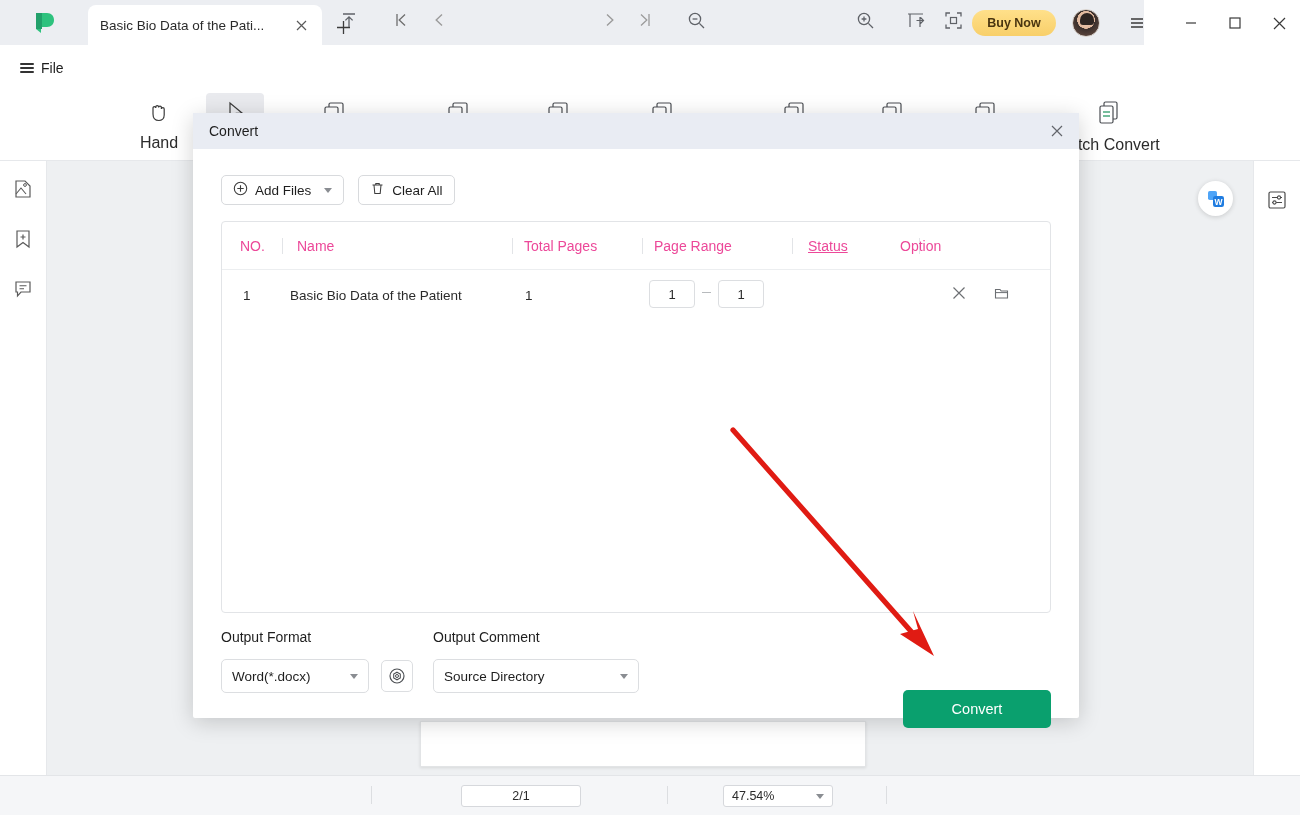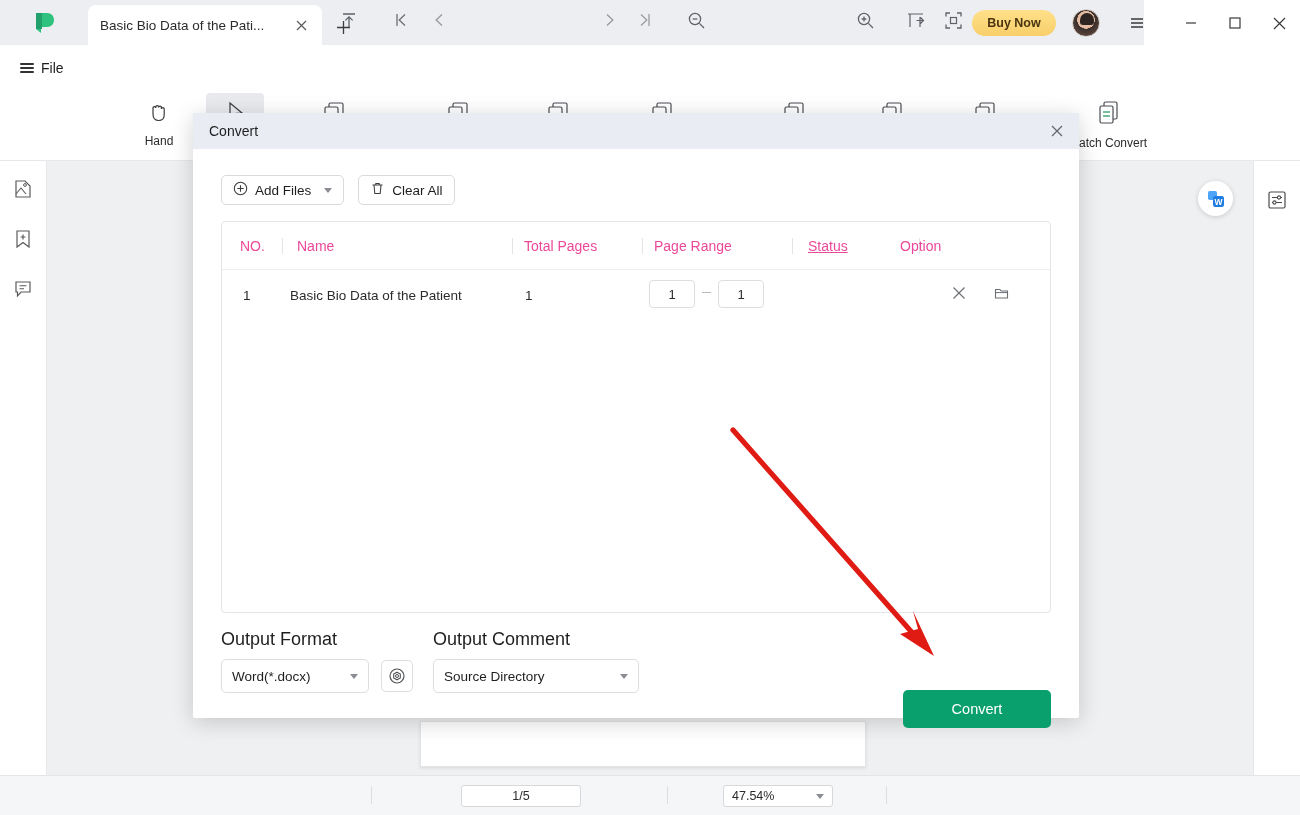--- a/index.html
+++ b/index.html
@@ -103,21 +103,21 @@
   .ribbon {
     position:absolute; left:0; top:91px; width:1300px; height:70px;
     background:#ffffff; border-bottom:1px solid #e6e8eb;
   }
   .rb-item {
     position:absolute; top:2px; width:58px; height:66px;
     display:flex; flex-direction:column; align-items:center; gap:5px;
     padding-top:6px;
   }
   .rb-item.selected { background:#e9eaee; border-radius:4px; }
-  .rb-label { font-size:12px; color:#2b2b2b; white-space:nowrap; }
+  .rb-label { font-size:16px; color:#2b2b2b; white-space:nowrap; }
   .rb-sep { position:absolute; top:100px; width:1px; height:38px; background:#e4e6e9; }
 
   
   .left-rail {
     position:absolute; left:0; top:161px; width:47px; height:614px;
     background:#ffffff; border-right:1px solid #e6e8eb;
   }
   .rail-icon {
     position:absolute; left:11px; width:24px; height:24px;
     display:flex; align-items:center; justify-content:center; color:#5a5a5a;
@@ -221,21 +221,21 @@
     display:flex; align-items:center; justify-content:center;
     font-size:13px; color:#2b2b2b;
   }
   .range-dash { position:absolute; top:22px; left:702px; width:9px; height:1px; background:#b7babd; }
   .opt-icon {
     position:absolute; top:13px; width:20px; height:20px;
     display:flex; align-items:center; justify-content:center; color:#5c5f63;
   }
 
   .footer-labels { position:absolute; left:28px; top:480px; width:830px; }
-  .f-label { position:absolute; font-size:18px; color:#1e1e1e;text-align:right; }
+  .f-label { position:absolute; font-size:14px; color:#1e1e1e;text-align:right; }
   .select-box {
     position:absolute; height:34px; border:1px solid #dcdee1; border-radius:5px;
     background:#fff; display:flex; align-items:center; padding:0 10px;
     font-size:13.5px; color:#1e1e1e;
   }
   .select-val { flex:1; }
   .gear-btn {
     position:absolute; width:32px; height:32px; border:1px solid #dcdee1;
     border-radius:5px; background:#fff;
     display:flex; align-items:center; justify-content:center; color:#4c4f53;
@@ -551,21 +551,21 @@
     <svg width="18" height="18" viewBox="0 0 18 18">
         <path d="M5 3 V15 M13 3.5 L7.2 9 L13 14.5" stroke="#6d6d6d" stroke-width="1.3" fill="none"></path>
       </svg>
   </div>
   <div class="bb-icon" style="left:428px;">
     <svg width="18" height="18" viewBox="0 0 18 18">
         <path d="M12 3.5 L6.2 9 L12 14.5" stroke="#9b9b9b" stroke-width="1.4" fill="none"></path>
       </svg>
   </div>
   <div class="page-field">
-    <span>1/5</span>
+    <span>2/1</span>
   </div>
   <div class="bb-icon" style="left:599px;">
     <svg width="18" height="18" viewBox="0 0 18 18">
         <path d="M6 3.5 L11.8 9 L6 14.5" stroke="#9b9b9b" stroke-width="1.4" fill="none"></path>
       </svg>
   </div>
   <div class="bb-icon" style="left:634px;">
     <svg width="18" height="18" viewBox="0 0 18 18">
         <path d="M13 3 V15 M5 3.5 L10.8 9 L5 14.5" stroke="#9b9b9b" stroke-width="1.3" fill="none"></path>
       </svg>

